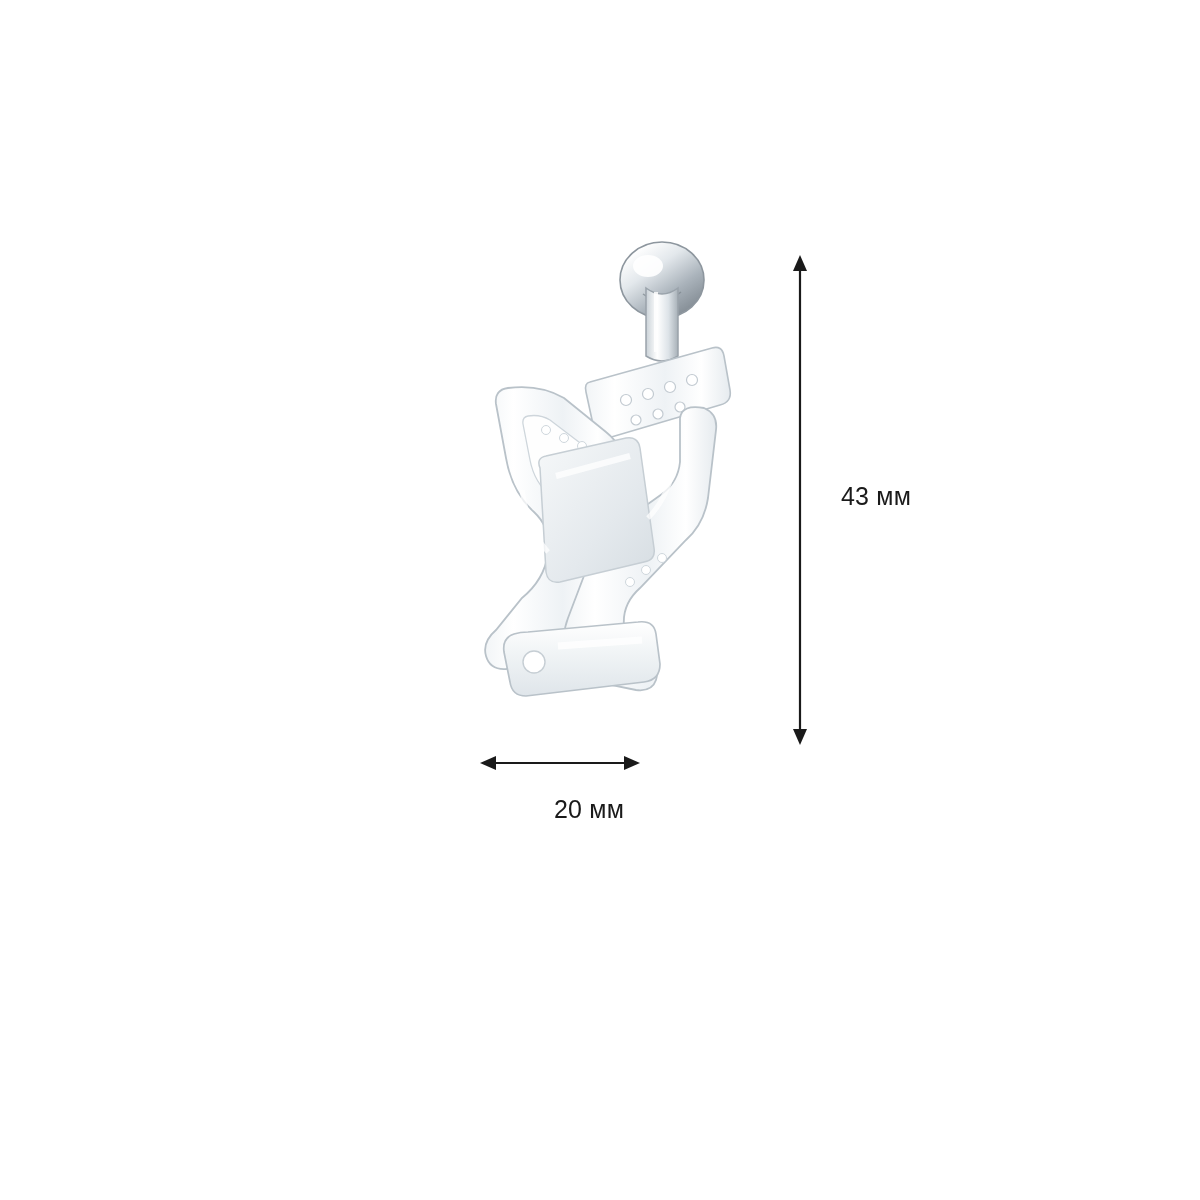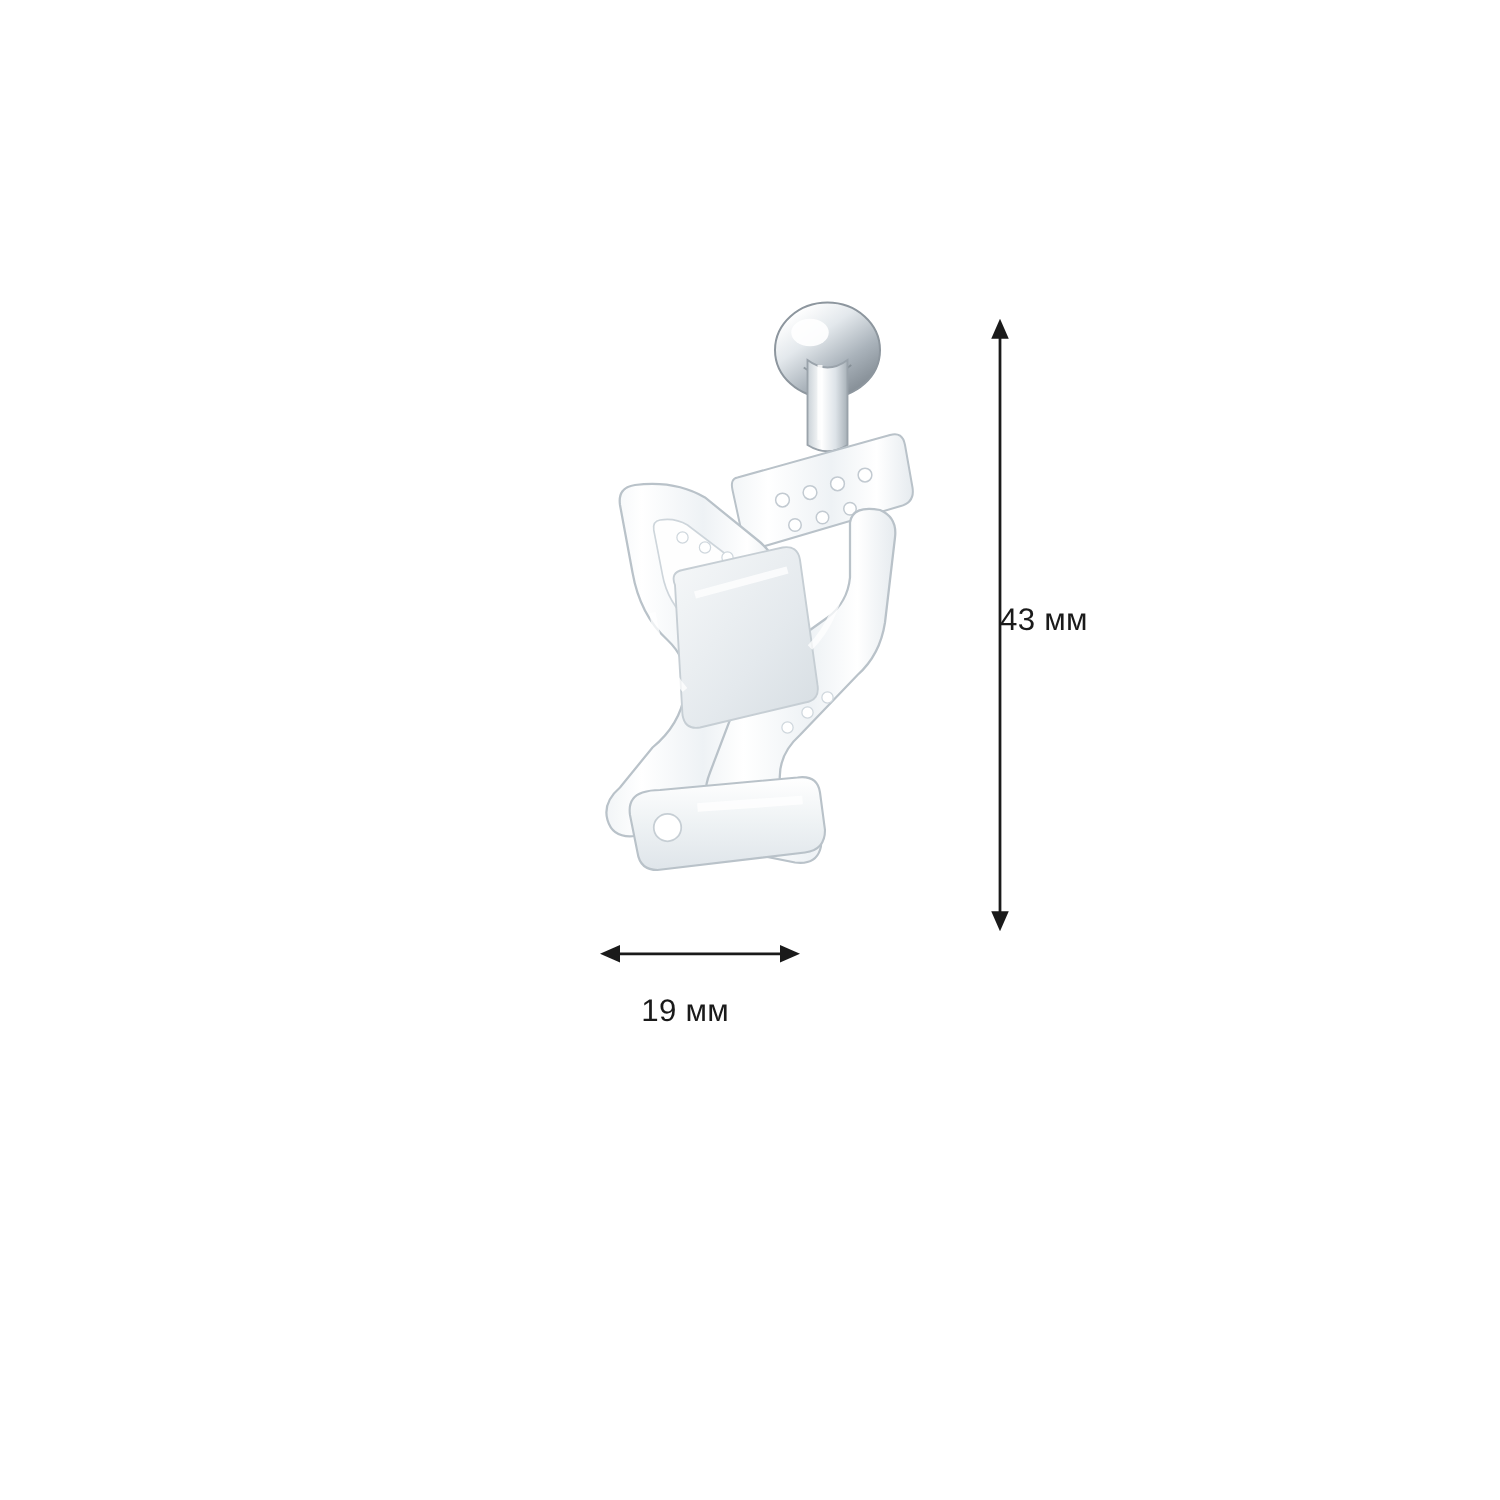--- a/index.html
+++ b/index.html
@@ -47,20 +47,21 @@
     top: 750px;
     width: 160px;
     height: 26px;
   }
   .dim-label {
     position: absolute;
     color: #1a1a1a;
     font-size: 25px;
     letter-spacing: 0.2px;
     white-space: nowrap;
+    padding-left: 41px;
   }
   .dim-label-vertical {
     left: 800px;
     top: 482px;
   }
   .dim-label-horizontal {
     left: 513px;
     top: 795px;
   }
 
@@ -205,16 +206,16 @@
   </div>
   <div class="dim-label dim-label-vertical">43 мм</div>
 
   <div class="dim-horizontal">
     <svg width="160" height="26" viewBox="0 0 160 26" xmlns="http://www.w3.org/2000/svg">
       <line x1="10" y1="13" x2="150" y2="13" stroke="#1a1a1a" stroke-width="2.2"></line>
       <polygon points="0,13 16,6 16,20" fill="#1a1a1a"></polygon>
       <polygon points="160,13 144,6 144,20" fill="#1a1a1a"></polygon>
     </svg>
   </div>
-  <div class="dim-label dim-label-horizontal">19 мм</div>
+  <div class="dim-label dim-label-horizontal">20 мм</div>
 
 
 </div>
 
 </body></html>

